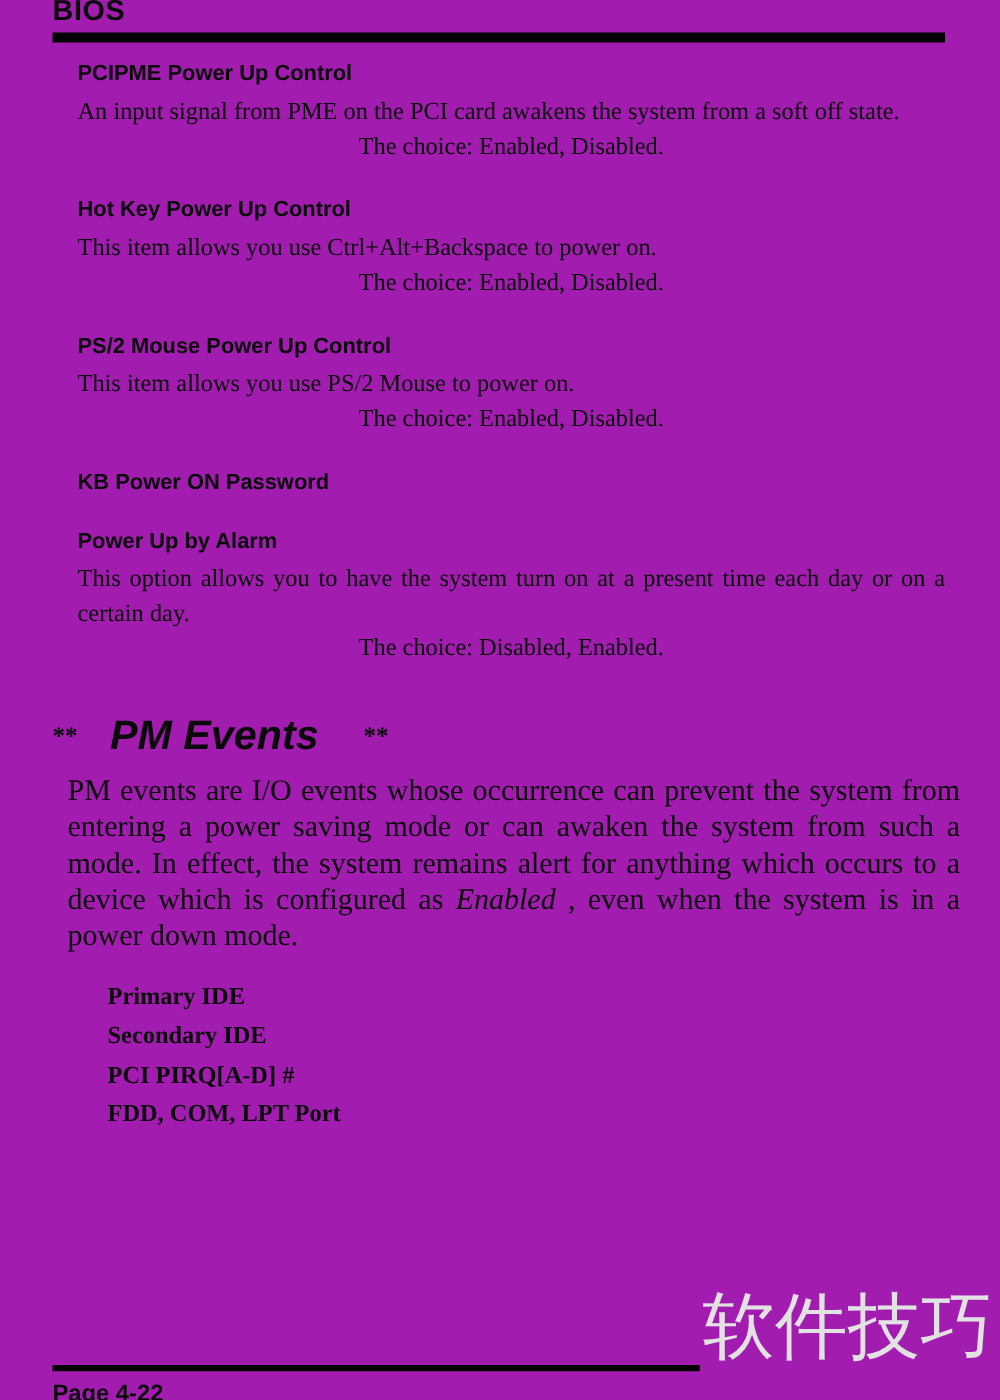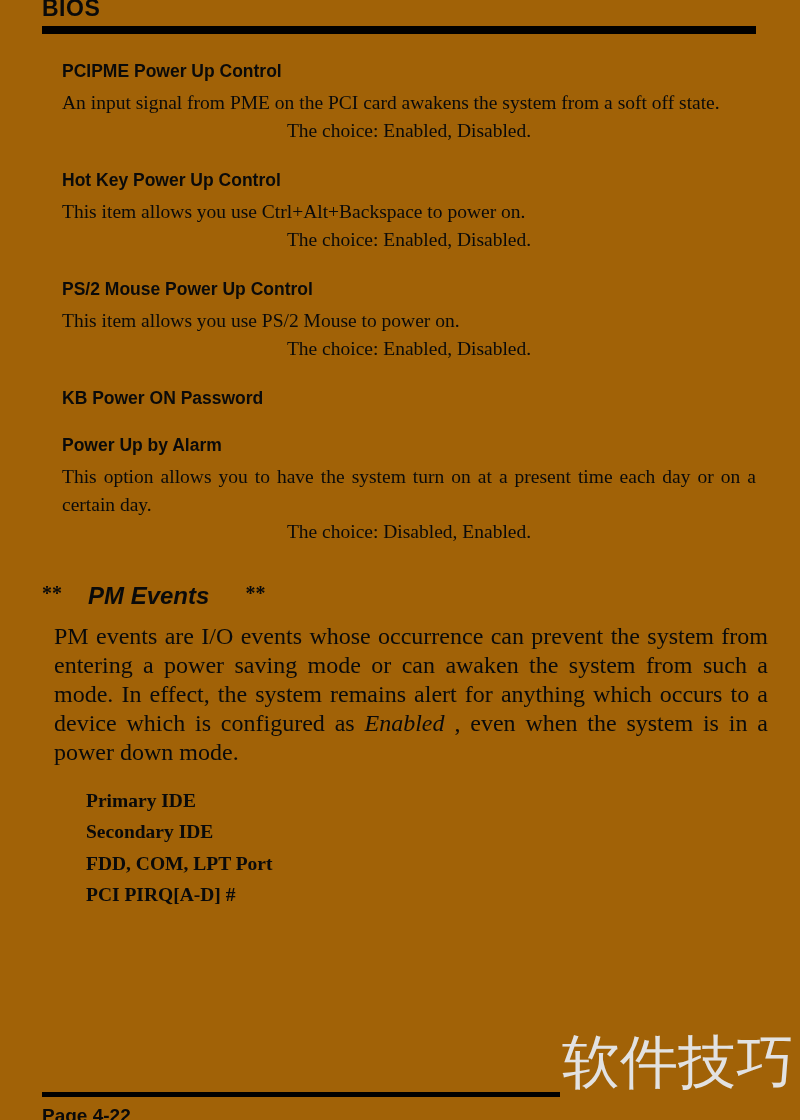--- a/index.html
+++ b/index.html
@@ -4,21 +4,21 @@
 <style>
   html, body {
     margin: 0;
     padding: 0;
     background: #ffffff;
   }
   .page {
     position: relative;
     width: 800px;
     height: 1120px;
-    background: #a16207;
+    background: #a21caf;
     color: #0a0a0a;
     overflow: hidden;
     font-family: "Liberation Serif", "DejaVu Serif", serif;
   }
   .page-inner {
     padding: 0 44px 0 42px;
   }
   
   .doc-title {
     font-family: "Liberation Sans", "DejaVu Sans", sans-serif;
@@ -40,21 +40,21 @@
     width: 694px;
   }
   .section-heading {
     font-family: "Liberation Sans", "DejaVu Sans", sans-serif;
     font-weight: bold;
     font-size: 17.5px;
     line-height: 22px;
     margin: 25px 0 7px 0;
   }
   .section-heading.first {
-    margin-top: 26px;
+    margin-top: 13px;
   }
   .body-text {
     font-size: 19.5px;
     line-height: 27.5px;
     margin: 0;
     text-align: justify;
   }
   .choice-line {
     font-size: 19.5px;
     line-height: 27.5px;
@@ -69,21 +69,21 @@
   .pm-stars {
     font-family: "Liberation Serif", "DejaVu Serif", serif;
     font-weight: bold;
     font-size: 20px;
     vertical-align: 4px;
   }
   .pm-title {
     font-family: "Liberation Sans", "DejaVu Sans", sans-serif;
     font-weight: bold;
     font-style: italic;
-    font-size: 24px;
+    font-size: 33px;
     margin: 0 36px 0 26px;
   }
   .pm-paragraph {
     font-size: 24px;
     line-height: 29px;
     margin: 12px;
     width: 714px;
     text-align: justify;
   }
   .pm-list {
@@ -169,22 +169,22 @@
 
     <div class="pm-heading">
       <span class="pm-stars">**</span><span class="pm-title">PM Events</span><span class="pm-stars">**</span>
     </div>
 
     <p class="pm-paragraph"><span>PM events are I/O events whose occurrence can prevent the system from entering a power saving mode or can awaken the system from such a mode.  In effect, the system remains alert for anything which occurs to a device which is configured as</span> <i>Enabled</i><span> , even when the system is in a power down mode.</span></p>
 
     <div class="pm-list">
       <p class="pm-list-item">Primary IDE</p>
       <p class="pm-list-item">Secondary IDE</p>
+      <p class="pm-list-item">PCI PIRQ[A-D] #</p>
       <p class="pm-list-item">FDD, COM, LPT Port</p>
-      <p class="pm-list-item">PCI PIRQ[A-D] #</p>
     </div>
 
   </div>
 
   <div class="watermark">软件技巧</div>
   <div class="bottom-rule"></div>
   <div class="page-label">Page 4-22</div>
 </div>
 
 </body></html>

